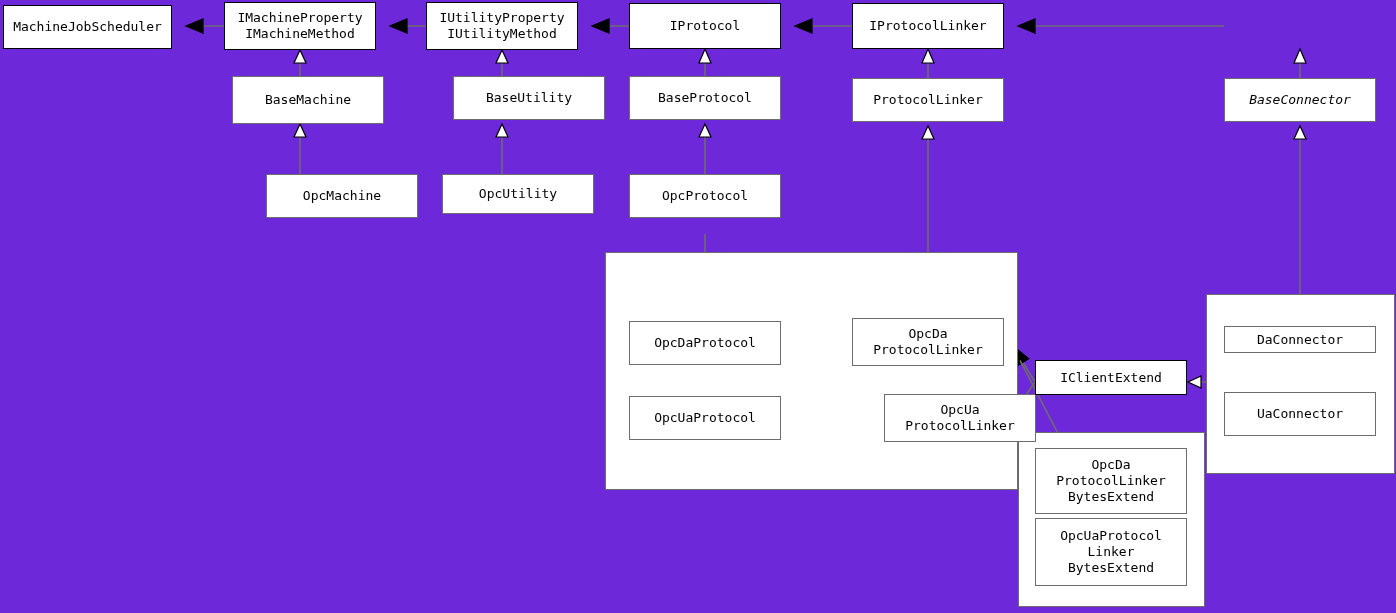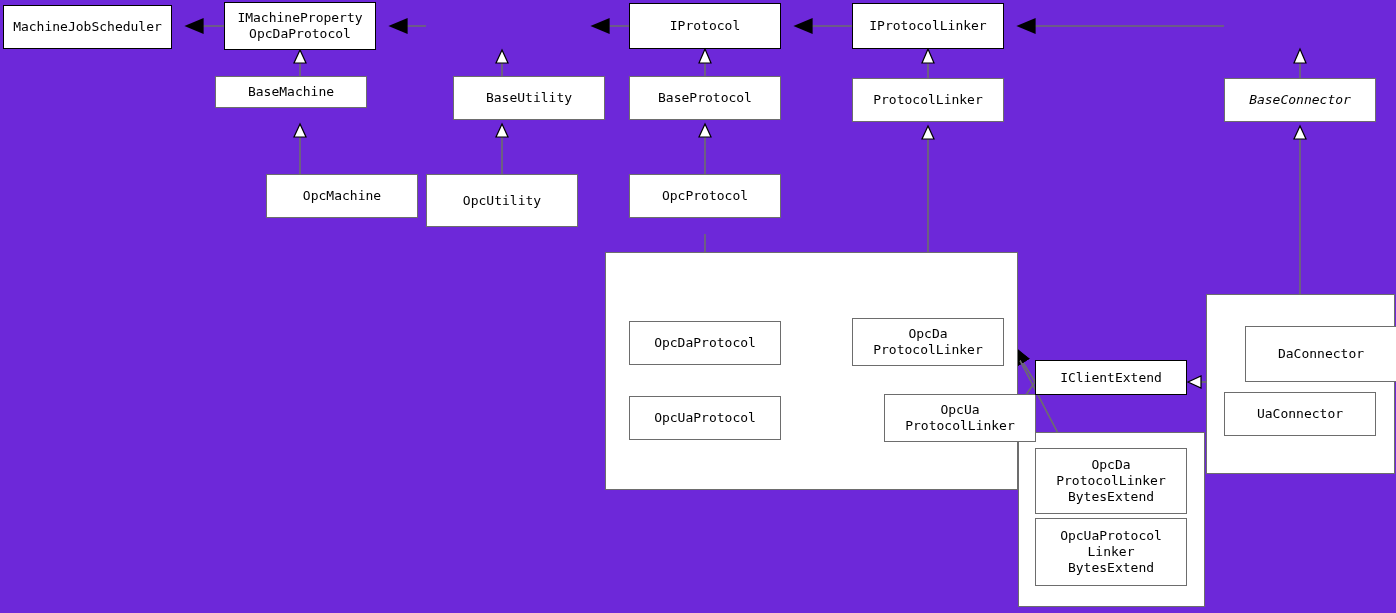--- a/index.html
+++ b/index.html
@@ -116,30 +116,32 @@
     <polygon points="1188,382 1201,376 1201,388" stroke="#000000" stroke-width="1.2" fill="#ffffff"></polygon>
   </svg>
 
   <div class="uml-group" style="left:605px; top:252px; width:413px; height:238px;"></div>
   <div class="uml-group" style="left:1018px; top:432px; width:187px; height:175px;"></div>
   <div class="uml-group" style="left:1206px; top:294px; width:189px; height:180px;"></div>
 
   <div class="uml-box dark-border" style="left:3px; top:5px; width:169px; height:44px;">MachineJobScheduler</div>
 
   <div class="uml-box dark-border" style="left:224px; top:2px; width:152px; height:48px;">IMachineProperty
-OpcDaProtocol</div>
+IMachineMethod</div>
 
-  <div class="uml-box" style="left:215px; top:76px; width:152px; height:32px;">BaseMachine</div>
+  <div class="uml-box" style="left:232px; top:76px; width:152px; height:48px;">BaseMachine</div>
 
   <div class="uml-box" style="left:224px; top:174px; width:152px; height:44px;margin-left:42px;">OpcMachine</div>
 
+  <div class="uml-box dark-border" style="left:426px; top:2px; width:152px; height:48px;">IUtilityProperty
+IUtilityMethod</div>
 
   <div class="uml-box" style="left:426px; top:76px; width:152px; height:44px;margin-left:27px;">BaseUtility</div>
 
-  <div class="uml-box" style="left:426px; top:174px; width:152px; height:53px;text-align:center;">OpcUtility</div>
+  <div class="uml-box" style="left:442px; top:174px; width:152px; height:40px;text-align:center;">OpcUtility</div>
 
   <div class="uml-box dark-border" style="left:629px; top:3px; width:152px; height:46px;">IProtocol</div>
 
   <div class="uml-box" style="left:629px; top:76px; width:152px; height:44px;text-align:center;">BaseProtocol</div>
 
   <div class="uml-box" style="left:629px; top:174px; width:152px; height:44px;">OpcProtocol</div>
 
   <div class="uml-box dark-border" style="left:852px; top:3px; width:152px; height:46px;">IProtocolLinker</div>
 
   <div class="uml-box" style="left:852px; top:78px; width:152px; height:44px;">ProtocolLinker</div>
@@ -160,17 +162,17 @@
   <div class="uml-box dark-border" style="left:1035px; top:360px; width:152px; height:35px;">IClientExtend</div>
 
   <div class="uml-box" style="left:1035px; top:448px; width:152px; height:66px;">OpcDa
 ProtocolLinker
 BytesExtend</div>
 
   <div class="uml-box" style="left:1035px; top:518px; width:152px; height:68px;">OpcUaProtocol
 Linker
 BytesExtend</div>
 
-  <div class="uml-box" style="left:1224px; top:326px; width:152px; height:56px;margin-left:21px;">DaConnector</div>
+  <div class="uml-box" style="left:1224px; top:326px; width:152px; height:27px;">DaConnector</div>
 
   <div class="uml-box" style="left:1224px; top:392px; width:152px; height:44px;">UaConnector</div>
 
 </div>
 
 </body></html>

